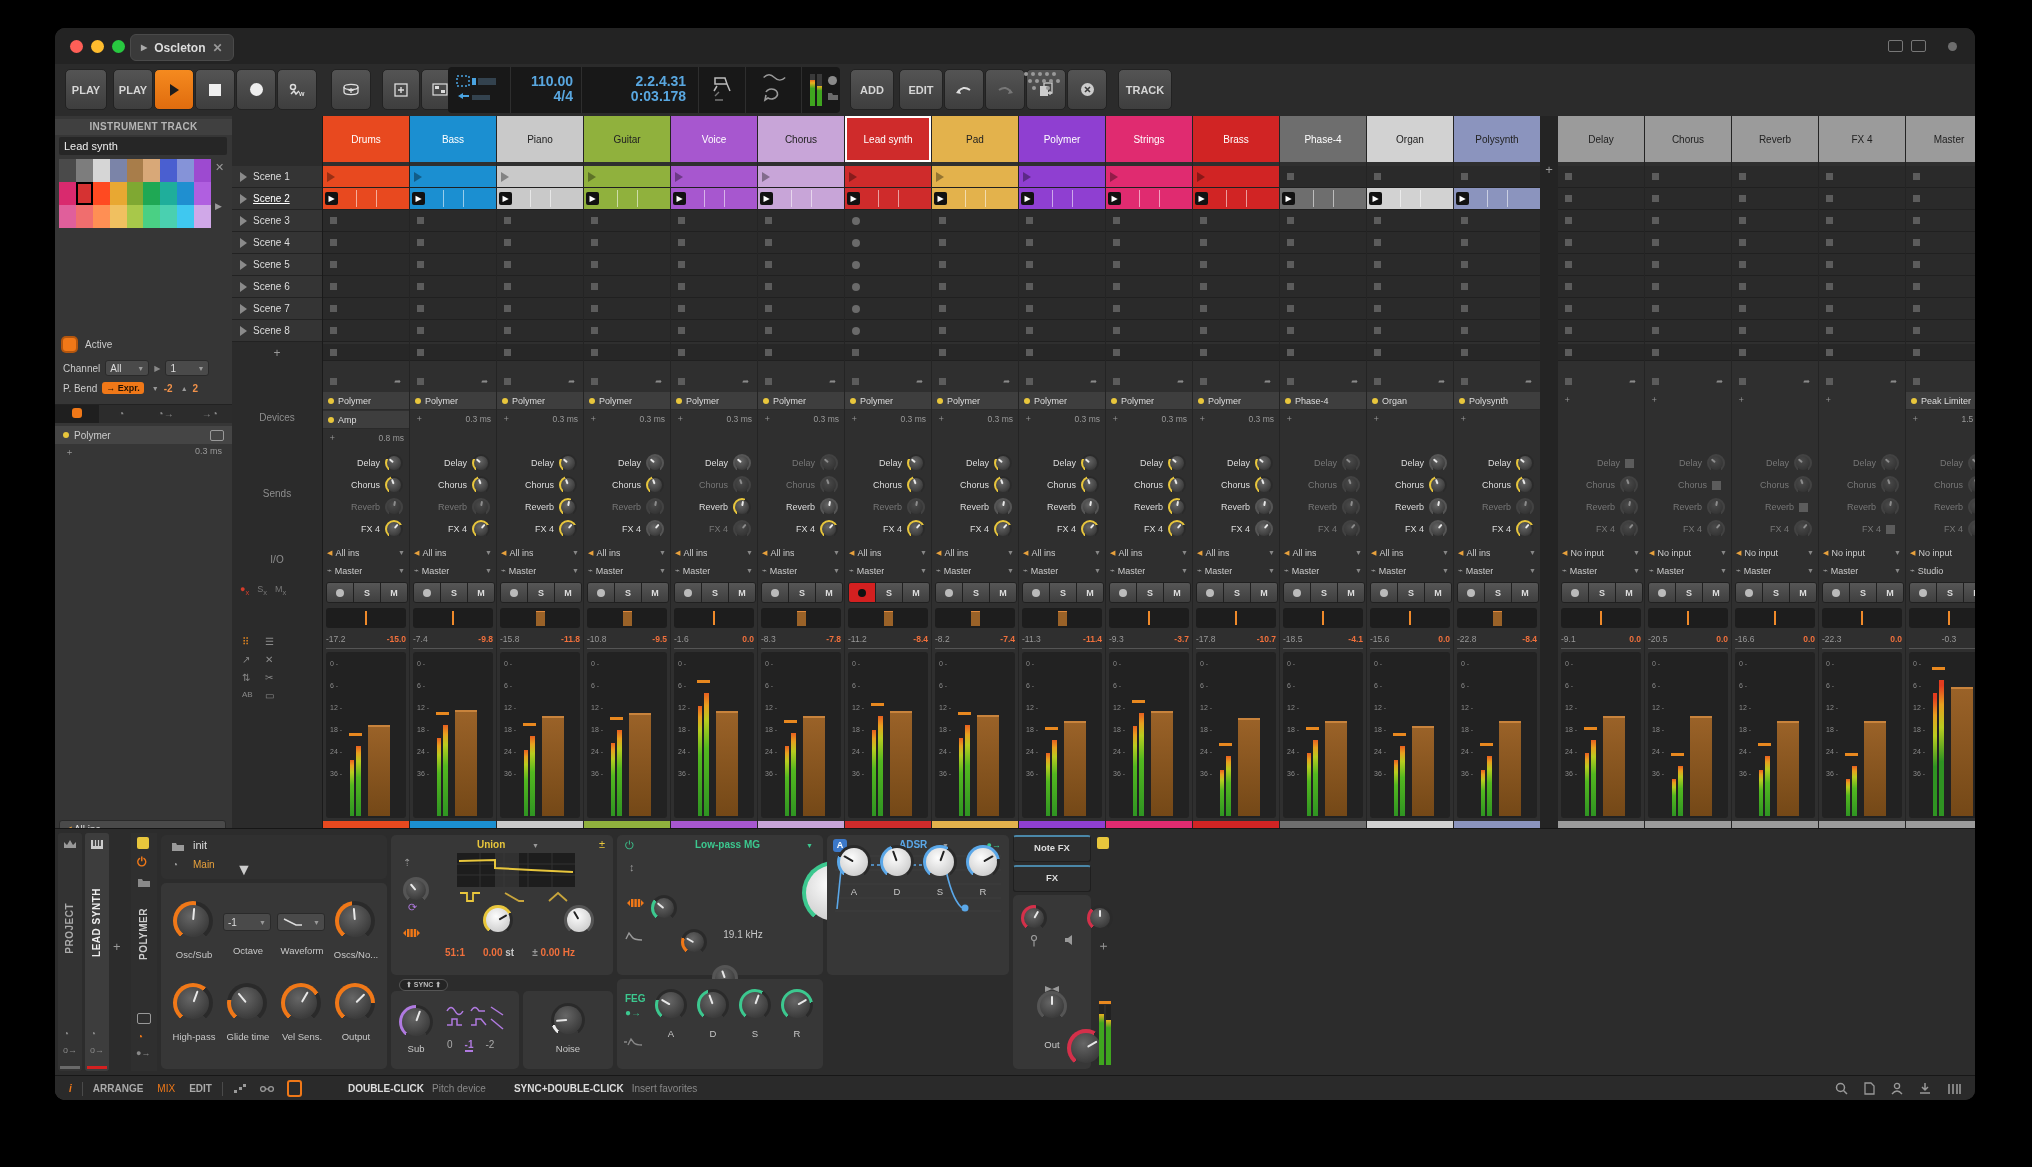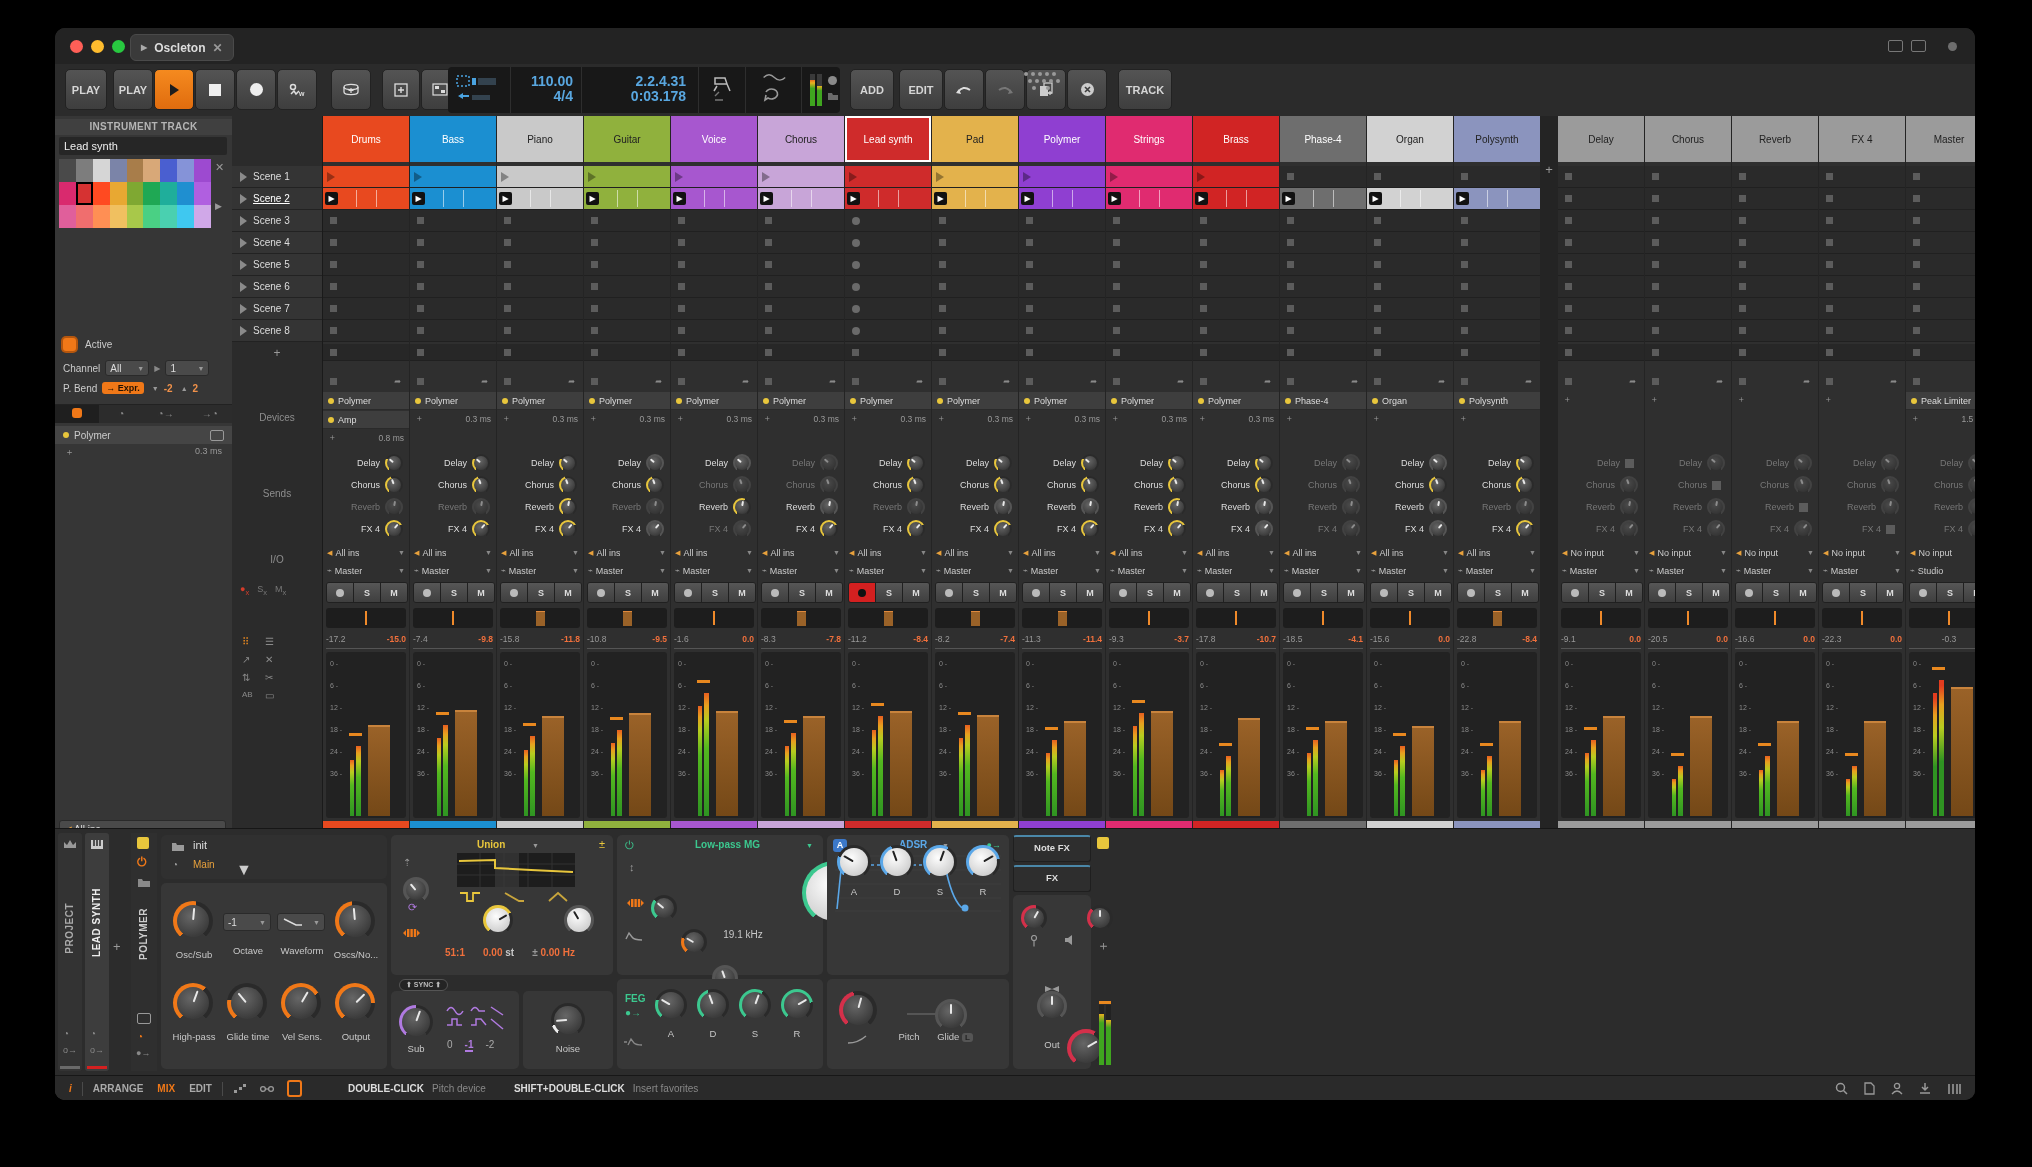--- a/index.html
+++ b/index.html
@@ -2638,31 +2638,20 @@
           <circle cx="130" cy="53" r="3.5" fill="#5aa7e8"></circle>
       </svg>
       <div id="envKnobs">
           <div style="position: absolute; left: 6px; top: 10px; width: 42px;"><div class="knobw" style="width: 34px; height: 34px; margin-left: 4px; background: conic-gradient(from 220deg, rgb(90, 167, 232) 0deg, rgb(90, 167, 232) 70deg, rgb(42, 42, 42) 70deg, rgb(42, 42, 42) 280deg, transparent 280deg);"><div class="knob lite" style="inset: 3px; --p: -60deg;"></div></div><div class="kblbl" style="margin-top: 3px;">A</div></div>
           <div style="position: absolute; left: 49px; top: 10px; width: 42px;"><div class="knobw" style="width: 34px; height: 34px; margin-left: 4px; background: conic-gradient(from 220deg, rgb(90, 167, 232) 0deg, rgb(90, 167, 232) 120deg, rgb(42, 42, 42) 120deg, rgb(42, 42, 42) 280deg, transparent 280deg);"><div class="knob lite" style="inset: 3px; --p: -20deg;"></div></div><div class="kblbl" style="margin-top: 3px;">D</div></div>
           <div style="position: absolute; left: 92px; top: 10px; width: 42px;"><div class="knobw" style="width: 34px; height: 34px; margin-left: 4px; background: conic-gradient(from 220deg, rgb(90, 167, 232) 0deg, rgb(90, 167, 232) 170deg, rgb(42, 42, 42) 170deg, rgb(42, 42, 42) 280deg, transparent 280deg);"><div class="knob lite" style="inset: 3px; --p: 20deg;"></div></div><div class="kblbl" style="margin-top: 3px;">S</div></div>
           <div style="position: absolute; left: 135px; top: 10px; width: 42px;"><div class="knobw" style="width: 34px; height: 34px; margin-left: 4px; background: conic-gradient(from 220deg, rgb(90, 167, 232) 0deg, rgb(90, 167, 232) 220deg, rgb(42, 42, 42) 220deg, rgb(42, 42, 42) 280deg, transparent 280deg);"><div class="knob lite" style="inset: 3px; --p: 60deg;"></div></div><div class="kblbl" style="margin-top: 3px;">R</div></div>
         </div>
     </div>
 
-    <div class="sec" style="left:772px;top:150px;width:182px;height:90px">
-      <div class="knobw abs" style="left:12px;top:12px;width:38px;height:38px;background:conic-gradient(from 220deg,#d4304a 0 125deg,#2a2a2a 125deg 280deg,transparent 280deg)"><span class="knob" style="inset:4px;--p:15deg"></span></div>
-      <svg class="abs" style="left:20px;top:56px" width="20" height="9" viewBox="0 0 20 9">
-          <path d="M1 8 q10 0 18 -7" stroke="#999" stroke-width="1.4" fill="none"></path>
-        </svg>
-      <div class="abs" style="left:80px;top:34px;width:44px;height:2px;background:#555"></div>
-      <div class="knobw abs" style="left:66px;top:14px;width:32px;height:32px;background:conic-gradient(from 220deg,#555 0 280deg,transparent 280deg)"><span class="knob" style="inset:3px;--p:0deg"></span></div>
-      <div class="kblbl abs" style="left:58px;top:52px;width:48px">Pitch</div>
-      <div class="knobw abs" style="left:118px;top:14px;width:32px;height:32px;background:conic-gradient(from 220deg,#2a2a2a 0 180deg,#d4304a 180deg 280deg,transparent 280deg)"><span class="knob" style="inset:3px;--p:-30deg"></span></div>
-      <div class="kblbl abs" style="left:106px;top:52px;width:44px"><span>Glide</span> <span style="background:#555;color:#222;border-radius:3px;padding:0 3px;font-size:8px;font-weight:bold">L</span></div>
-    </div>
 
     <div class="fxtab" style="left:958px;top:6px">Note FX</div>
     <div class="fxtab" style="left:958px;top:36px">FX</div>
     <div class="sec" style="left:958px;top:66px;width:78px;height:174px">
       <div class="knobw abs" style="left:8px;top:10px;width:26px;height:26px;background:conic-gradient(from 220deg,#d4304a 0 150deg,#2a2a2a 150deg 280deg,transparent 280deg)"><span class="knob" style="inset:3px;--p:30deg"></span></div>
       <svg class="abs" style="left:17px;top:40px" width="8" height="12" viewBox="0 0 8 12">
           <circle cx="4" cy="3" r="2.5" fill="none" stroke="#999" stroke-width="1.2"></circle>
           <path d="M4 5.5 v6" stroke="#999" stroke-width="1.2"></path>
         </svg>
       <div class="knobw abs" style="left:44px;top:10px;width:26px;height:26px;background:conic-gradient(from 220deg,#d4304a 0 95deg,#2a2a2a 95deg 280deg,transparent 280deg)"><span class="knob" style="inset:3px;--p:0deg"></span></div>
@@ -2680,39 +2669,39 @@
     <div class="abs" style="left:1042px;top:108px;color:#999;font-size:13px">＋</div>
     <div class="abs" style="left:1044px;top:176px;width:5px;height:60px;background:linear-gradient(to top,#3fa51f 70%,#e8b01f 85%,#222 85%)"></div>
     <div class="abs" style="left:1051px;top:176px;width:5px;height:60px;background:linear-gradient(to top,#3fa51f 62%,#e8b01f 75%,#222 75%)"></div>
     <div class="abs" style="left:1044px;top:172px;width:12px;height:3px;background:#e8881f"></div>
   </div>
 
   <div class="status">
     <span style="margin-left:14px;color:#f07818;font-weight:bold;font-style:italic">i</span>
     <span class="sdiv"></span>
     <span style="font-weight:bold">ARRANGE</span>
-    <span style="margin-left:14px;font-weight:bold;color:#f07818">MIX</span>
+    <span style="margin-left:14px;font-weight:normal;color:#f07818">MIX</span>
     <span style="margin-left:14px;font-weight:bold">EDIT</span>
     <span class="sdiv"></span>
     <svg width="14" height="12" viewBox="0 0 14 12">
         <g fill="#999">
           <rect x="1" y="7" width="3" height="3"></rect>
           <rect x="6" y="4" width="3" height="3"></rect>
           <rect x="10" y="1" width="3" height="3"></rect>
         </g>
       </svg>
     <svg style="margin-left:12px" width="16" height="10" viewBox="0 0 16 10">
         <circle cx="4" cy="5" r="2.4" fill="none" stroke="#999" stroke-width="1.3"></circle>
         <circle cx="12" cy="5" r="2.4" fill="none" stroke="#999" stroke-width="1.3"></circle>
         <path d="M6 5 h4" stroke="#999" stroke-width="1.3"></path>
       </svg>
     <span style="margin-left:12px;width:11px;height:13px;border:2px solid #f07818;border-radius:3px;display:inline-block"></span>
     <span style="margin-left:46px;color:#ddd;font-weight:bold">DOUBLE-CLICK</span>
     <span style="margin-left:8px;color:#888">Pitch device</span>
-    <span style="margin-left:28px;color:#ddd;font-weight:bold">SHIFT+DOUBLE-CLICK</span>
+    <span style="margin-left:28px;color:#ddd;font-weight:bold">SYNC+DOUBLE-CLICK</span>
     <span style="margin-left:8px;color:#888">Insert favorites</span>
     <span style="margin-left:auto;margin-right:14px;display:flex;gap:16px;align-items:center">
       <svg width="13" height="13" viewBox="0 0 13 13">
           <circle cx="5.5" cy="5.5" r="4" fill="none" stroke="#999" stroke-width="1.5"></circle>
           <path d="M8.5 8.5 l3.5 3.5" stroke="#999" stroke-width="1.5"></path>
         </svg>
       <svg width="11" height="13" viewBox="0 0 11 13">
           <path d="M1 1 h6 l3 3 v8 h-9 Z" fill="none" stroke="#999" stroke-width="1.3"></path>
         </svg>
       <svg width="12" height="13" viewBox="0 0 12 13">

